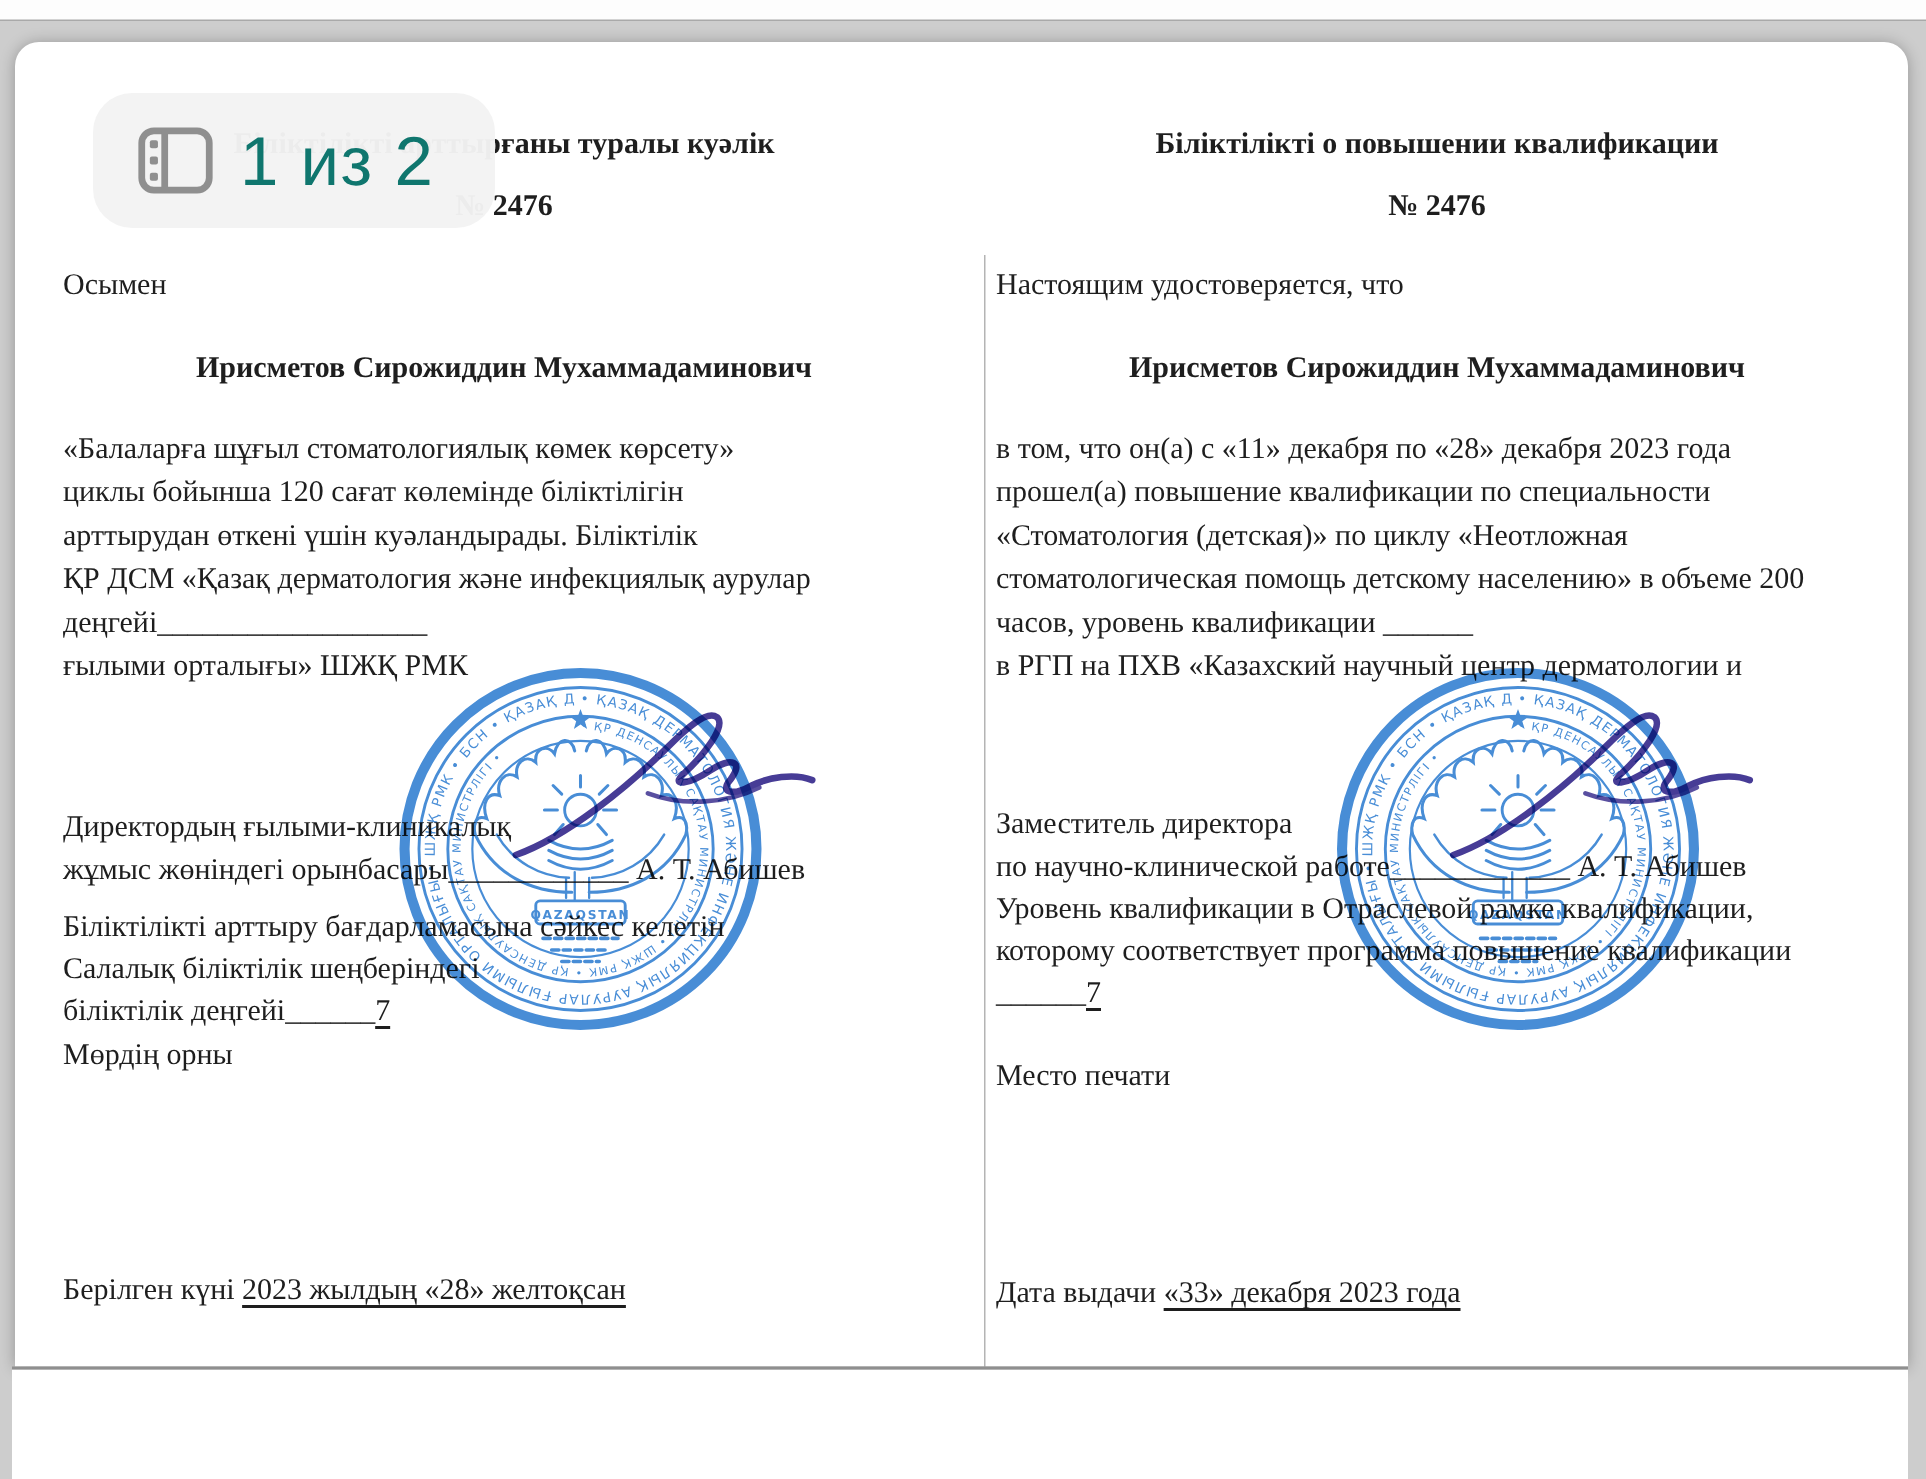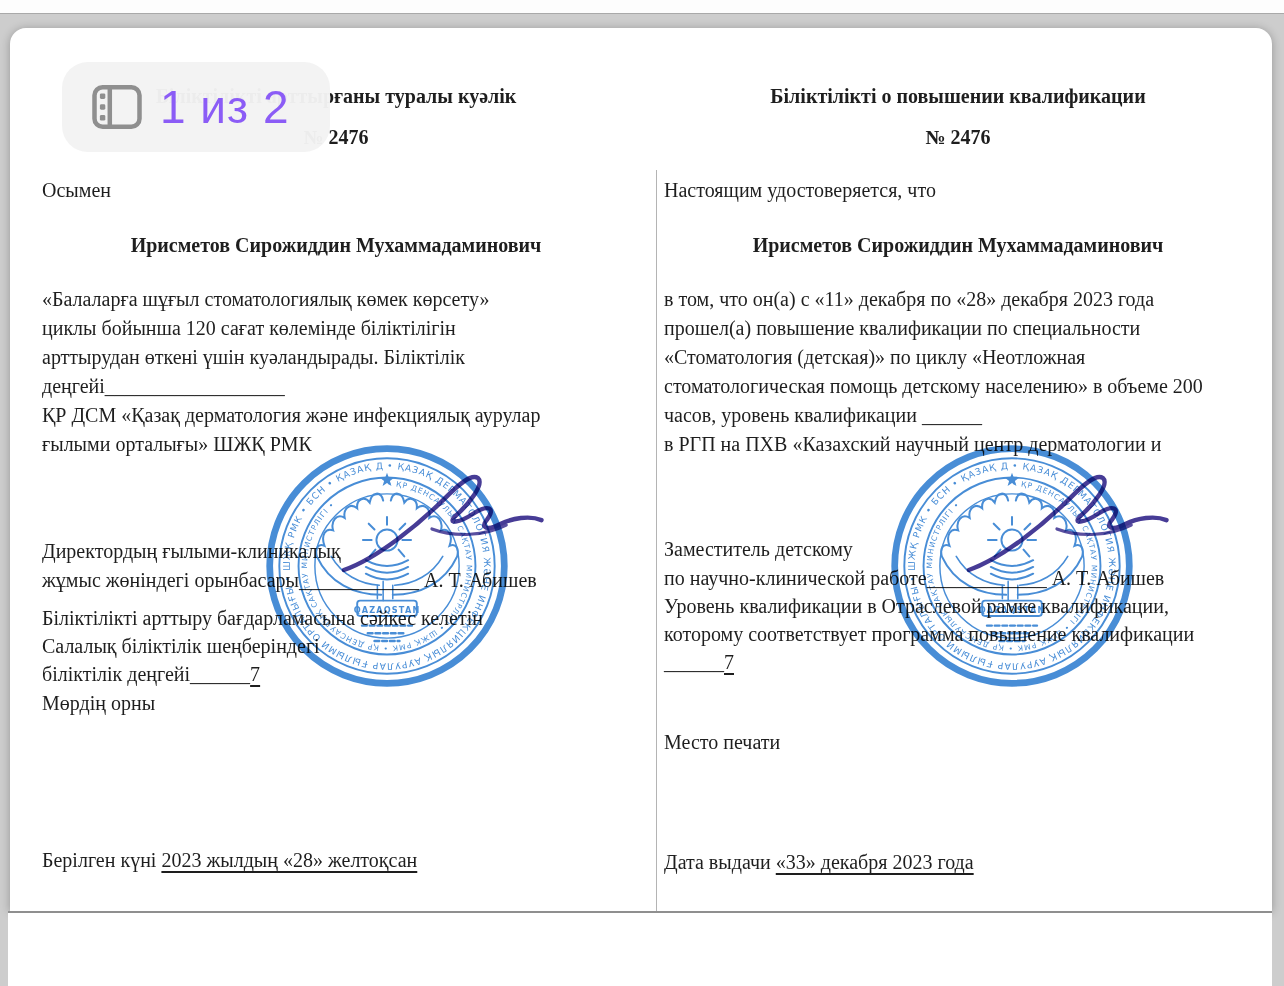--- a/index.html
+++ b/index.html
@@ -21,21 +21,21 @@
   .ctr{text-align:center;}
   .b{font-weight:bold;}
   .u{text-decoration:underline;text-underline-offset:4px;}
   .divider{position:absolute;left:646px;top:142px;width:1px;height:755px;background:#b4b4b4;}
 
   
   .pill{position:absolute;left:62px;top:62px;width:268px;height:90px;border-radius:26px;
         background:rgba(243,243,243,.97);z-index:30;display:flex;align-items:center;
         font-family:"Liberation Sans","DejaVu Sans",sans-serif;}
   .pill-icon{margin-left:28px;width:54px;height:54px;color:#8f8f8f;}
-  .pill-text{margin-left:16px;font-size:46px;font-weight:500;color:#8b5cf6;letter-spacing:1px;}
+  .pill-text{margin-left:16px;font-size:46px;font-weight:500;color:#0f766e;letter-spacing:1px;}
 
   
   .stamp{position:absolute;width:250px;height:250px;color:#2e7dd1;opacity:.88;
          mix-blend-mode:multiply;z-index:6;}
   .stamp-kk{left:252px;top:413px;}
   .stamp-ru{left:877px;top:413px;}
   .autograph{position:absolute;width:225px;height:118px;color:#473c96;mix-blend-mode:multiply;z-index:7;}
   .sig-kk{left:328px;top:438px;}
   .sig-ru{left:953px;top:438px;}
   svg text{font-family:"DejaVu Sans",sans-serif;}
@@ -92,22 +92,22 @@
 
     <div class="col col-kk">
       <div class="blk ctr b" style="top:54px">Біліктілікті арттырғаны туралы куәлік</div>
       <div class="blk ctr b" style="top:95px">№ 2476</div>
       <div class="blk" style="top:148px">Осымен</div>
       <div class="blk ctr b" style="top:203px">Ирисметов Сирожиддин Мухаммадаминович</div>
       <div class="blk" style="top:257px">
         <div>«Балаларға шұғыл стоматологиялық көмек көрсету»</div>
         <div>циклы бойынша 120 сағат көлемінде біліктілігін</div>
         <div>арттырудан өткені үшін куәландырады. Біліктілік</div>
+        <div>ҚР ДСМ «Қазақ дерматология және инфекциялық аурулар</div>
         <div>деңгейі__________________</div>
-        <div>ҚР ДСМ «Қазақ дерматология және инфекциялық аурулар</div>
         <div>ғылыми орталығы» ШЖҚ РМК</div>
       </div>
       <div class="blk" style="top:509px">Директордың ғылыми-клиникалық</div>
       <div class="blk" style="top:538px">
         <span>жұмыс жөніндегі орынбасары</span><span>____________</span>
         <span>А. Т. Абишев</span>
       </div>
       <div class="blk" style="top:576px">Біліктілікті арттыру бағдарламасына сәйкес келетін</div>
       <div class="blk" style="top:604px">Салалық біліктілік шеңберіндегі</div>
       <div class="blk" style="top:632px">
@@ -125,31 +125,31 @@
       <div class="blk" style="top:148px">Настоящим удостоверяется, что</div>
       <div class="blk ctr b" style="top:203px">Ирисметов Сирожиддин Мухаммадаминович</div>
       <div class="blk" style="top:257px">
         <div>в том, что он(а) с «11» декабря по «28» декабря 2023 года</div>
         <div>прошел(а) повышение квалификации по специальности</div>
         <div>«Стоматология (детская)» по циклу «Неотложная</div>
         <div>стоматологическая помощь детскому населению» в объеме 200</div>
         <div>часов, уровень квалификации ______</div>
         <div>в РГП на ПХВ «Казахский научный центр дерматологии и</div>
       </div>
-      <div class="blk" style="top:507px">Заместитель детскому</div>
+      <div class="blk" style="top:507px">Заместитель директора</div>
       <div class="blk" style="top:536px">
         <span>по научно-клинической работе</span><span>____________</span>
         <span>А. Т. Абишев</span>
       </div>
       <div class="blk" style="top:564px">Уровень квалификации в Отраслевой рамке квалификации,</div>
       <div class="blk" style="top:592px">которому соответствует программа повышение квалификации</div>
       <div class="blk" style="top:620px">
         <span>______</span><span class="u">7</span>
       </div>
-      <div class="blk" style="top:700px">Место печати</div>
+      <div class="blk" style="top:675px">Место печати</div>
       <div class="blk" style="top:820px">
         <span>Дата выдачи </span><span class="u">«33» декабря 2023 года</span>
       </div>
     </div>
 
     <svg class="stamp stamp-kk" viewBox="0 0 260 260">
         <use href="#seal"></use>
       </svg>
     <svg class="stamp stamp-ru" viewBox="0 0 260 260">
         <use href="#seal"></use>

